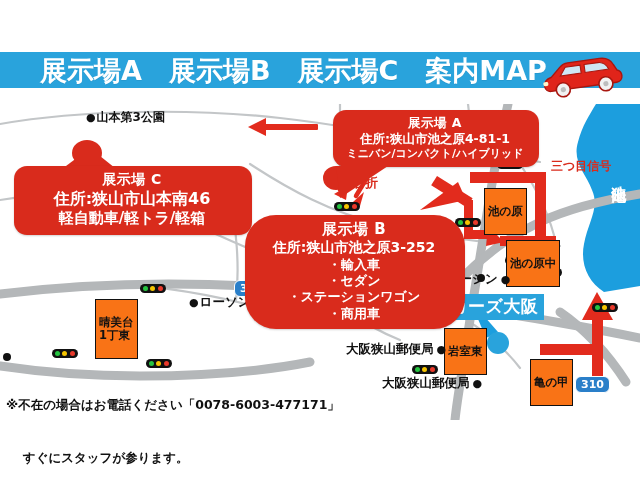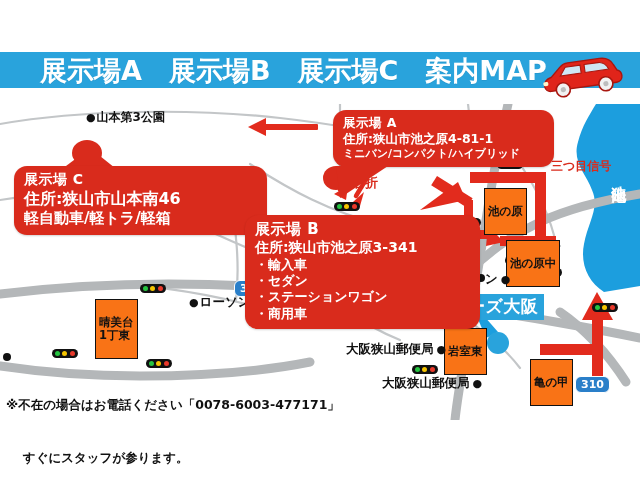--- a/index.html
+++ b/index.html
@@ -22,23 +22,23 @@
   }
   .banner-car{position:absolute;right:12px;top:4px;width:92px;height:46px;}
 
   
   .map{position:absolute;left:0;top:104px;width:640px;height:316px;overflow:hidden;background:#fff;}
   .map svg{position:absolute;left:0;top:0;}
 
   
   .callout{
     position:absolute;background:var(--brand-red,#d92b1c);color:#fff;
-    border-radius:13px;text-align:left;font-weight:bold;
+    border-radius:13px;text-align:center;font-weight:bold;
     box-shadow:0 1px 2px rgba(0,0,0,.18);
-    padding:5px 27px 7px 10px;line-height:1.26;
+    padding:5px 12px 7px 10px;line-height:1.26;
   }
   .callout .ttl{font-size:15px;letter-spacing:.5px;}
   .callout .addr{font-size:14px;}
   .callout .sub{font-size:12px;}
   .callout .li{font-size:13px;}
 
   #callout-a{left:333px;top:110px;width:184px;}
   #callout-a .ttl{font-size:12.5px;}
   #callout-a .addr{font-size:12.5px;}
   #callout-a .sub{font-size:11px;}
@@ -299,23 +299,23 @@
 
     <svg style="position:absolute;left:58px;top:44px;" width="64" height="26">
       <polygon points="32,0 62,24 0,24" fill="#d92b1c"></polygon>
     </svg>
     <div class="callout" id="callout-c" style="top:62px;">
       <div class="ttl">展示場 C</div>
       <div class="addr">住所:狭山市山本南46</div>
       <div class="sub">軽自動車/軽トラ/軽箱</div>
     </div>
 
-    <div class="callout" id="callout-b" style="top:111px;">
+    <div class="callout" id="callout-b" style="top:111px;border-radius:31px;">
       <div class="ttl">展示場 B</div>
-      <div class="addr">住所:狭山市池之原3-341</div>
+      <div class="addr">住所:狭山市池之原3-252</div>
       <div class="li">・輸入車</div>
       <div class="li">・セダン</div>
       <div class="li">・ステーションワゴン</div>
       <div class="li">・商用車</div>
     </div>
 
   </div>
 
   <div class="footnote">
     <div>※不在の場合はお電話ください「0078-6003-477171」</div>

